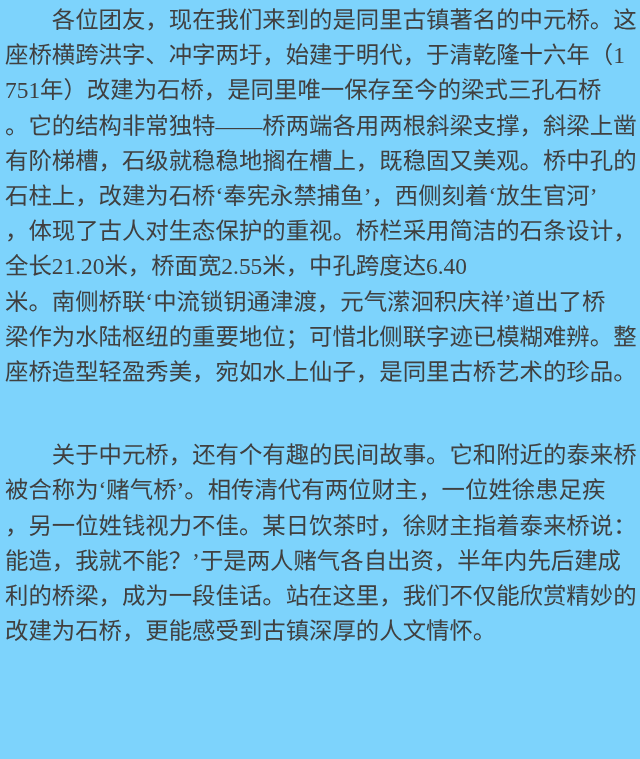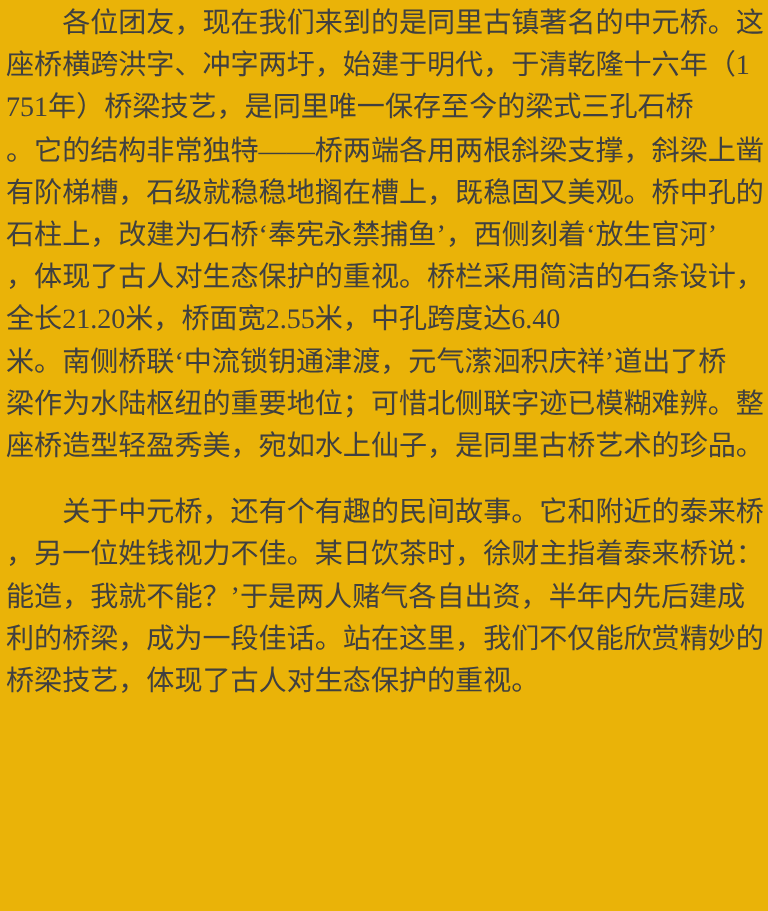--- a/index.html
+++ b/index.html
@@ -10,58 +10,59 @@
   body {
     width: 640px;
     height: 759px;
     overflow: hidden;
   }
   .page {
     box-sizing: border-box;
     width: 640px;
     height: 759px;
     padding: 3px 2px 0 5px;
-    background: #eab308;
+    background: #7dd3fc;
     font-family: "Liberation Serif", "DejaVu Serif", serif;
     font-size: 23.4px;
     line-height: 35.2px;
     color: #404040;
   }
   .para {
     margin: 0;
     padding: 0;
   }
   .para + .para {
-    margin-top: 20px;
+    margin-top: 48px;
   }
   .line {
     white-space: pre;
     letter-spacing: 0;
   }
   .line:first-child {
     text-indent: 2em;
   }
 </style>
 </head>
 <body>
 
 <div class="page">
   <div class="para">
       <div class="line">各位团友，现在我们来到的是同里古镇著名的中元桥。这</div>
       <div class="line">座桥横跨洪字、冲字两圩，始建于明代，于清乾隆十六年（1</div>
-      <div class="line">751年）桥梁技艺，是同里唯一保存至今的梁式三孔石桥</div>
+      <div class="line">751年）改建为石桥，是同里唯一保存至今的梁式三孔石桥</div>
       <div class="line">。它的结构非常独特——桥两端各用两根斜梁支撑，斜梁上凿</div>
       <div class="line">有阶梯槽，石级就稳稳地搁在槽上，既稳固又美观。桥中孔的</div>
       <div class="line">石柱上，改建为石桥‘奉宪永禁捕鱼’，西侧刻着‘放生官河’</div>
       <div class="line">，体现了古人对生态保护的重视。桥栏采用简洁的石条设计，</div>
       <div class="line">全长21.20米，桥面宽2.55米，中孔跨度达6.40</div>
       <div class="line">米。南侧桥联‘中流锁钥通津渡，元气潆洄积庆祥’道出了桥</div>
       <div class="line">梁作为水陆枢纽的重要地位；可惜北侧联字迹已模糊难辨。整</div>
       <div class="line">座桥造型轻盈秀美，宛如水上仙子，是同里古桥艺术的珍品。</div>
     </div>
   <div class="para">
       <div class="line">关于中元桥，还有个有趣的民间故事。它和附近的泰来桥</div>
+      <div class="line">被合称为‘赌气桥’。相传清代有两位财主，一位姓徐患足疾</div>
       <div class="line">，另一位姓钱视力不佳。某日饮茶时，徐财主指着泰来桥说：</div>
       <div class="line">能造，我就不能？’于是两人赌气各自出资，半年内先后建成</div>
       <div class="line">利的桥梁，成为一段佳话。站在这里，我们不仅能欣赏精妙的</div>
-      <div class="line">桥梁技艺，体现了古人对生态保护的重视。</div>
+      <div class="line">改建为石桥，更能感受到古镇深厚的人文情怀。</div>
     </div>
 </div>
 
 </body></html>

